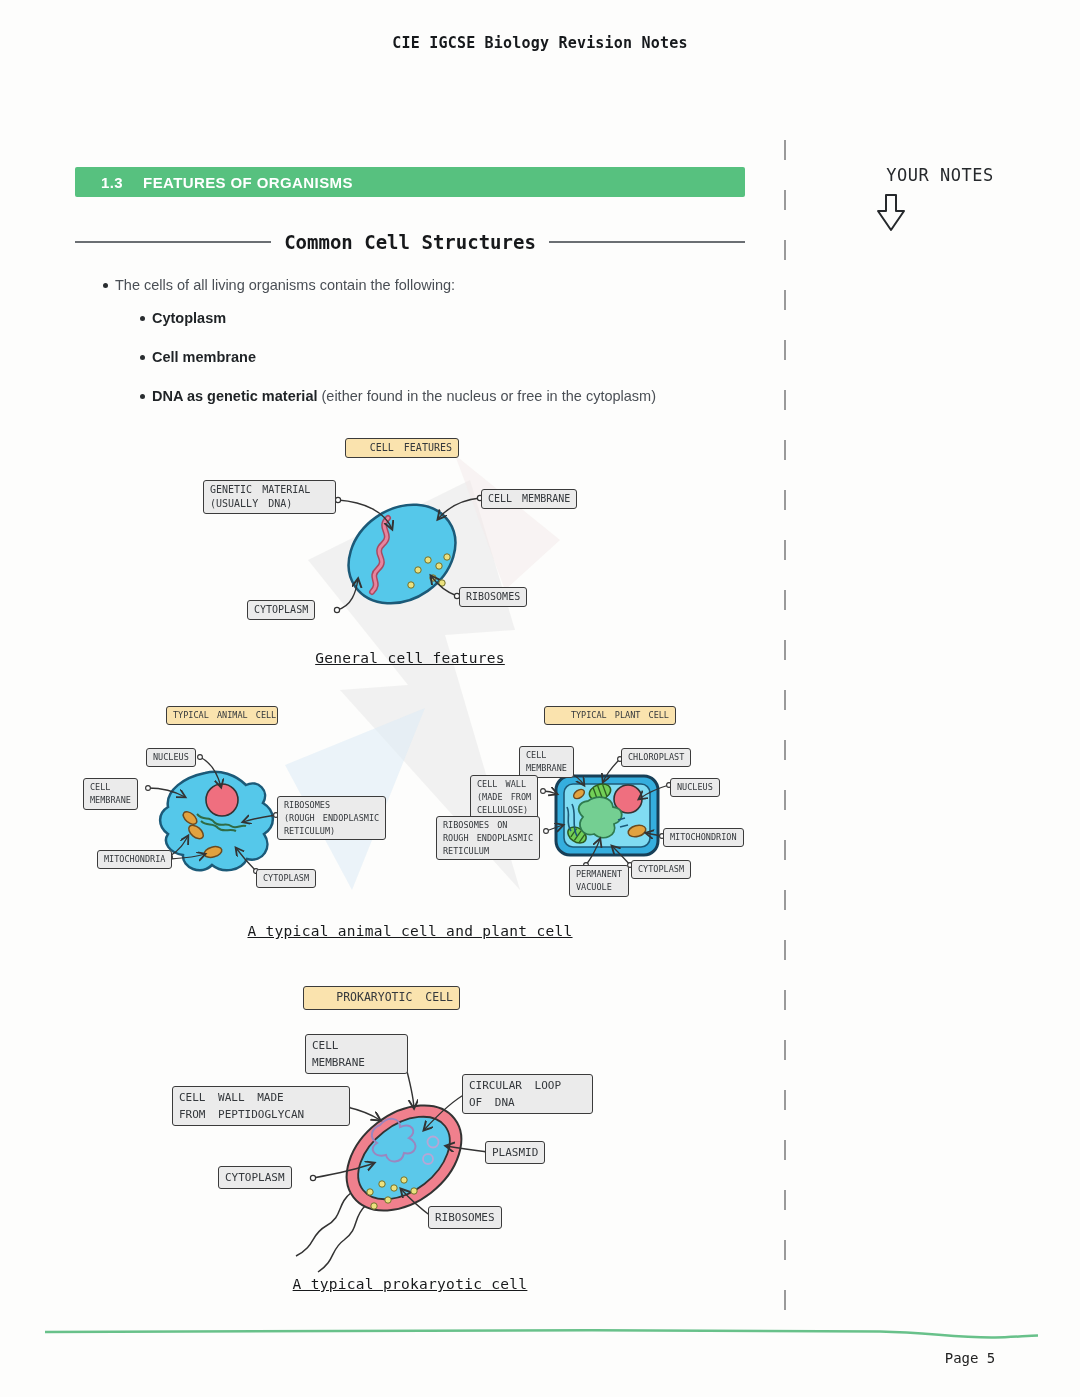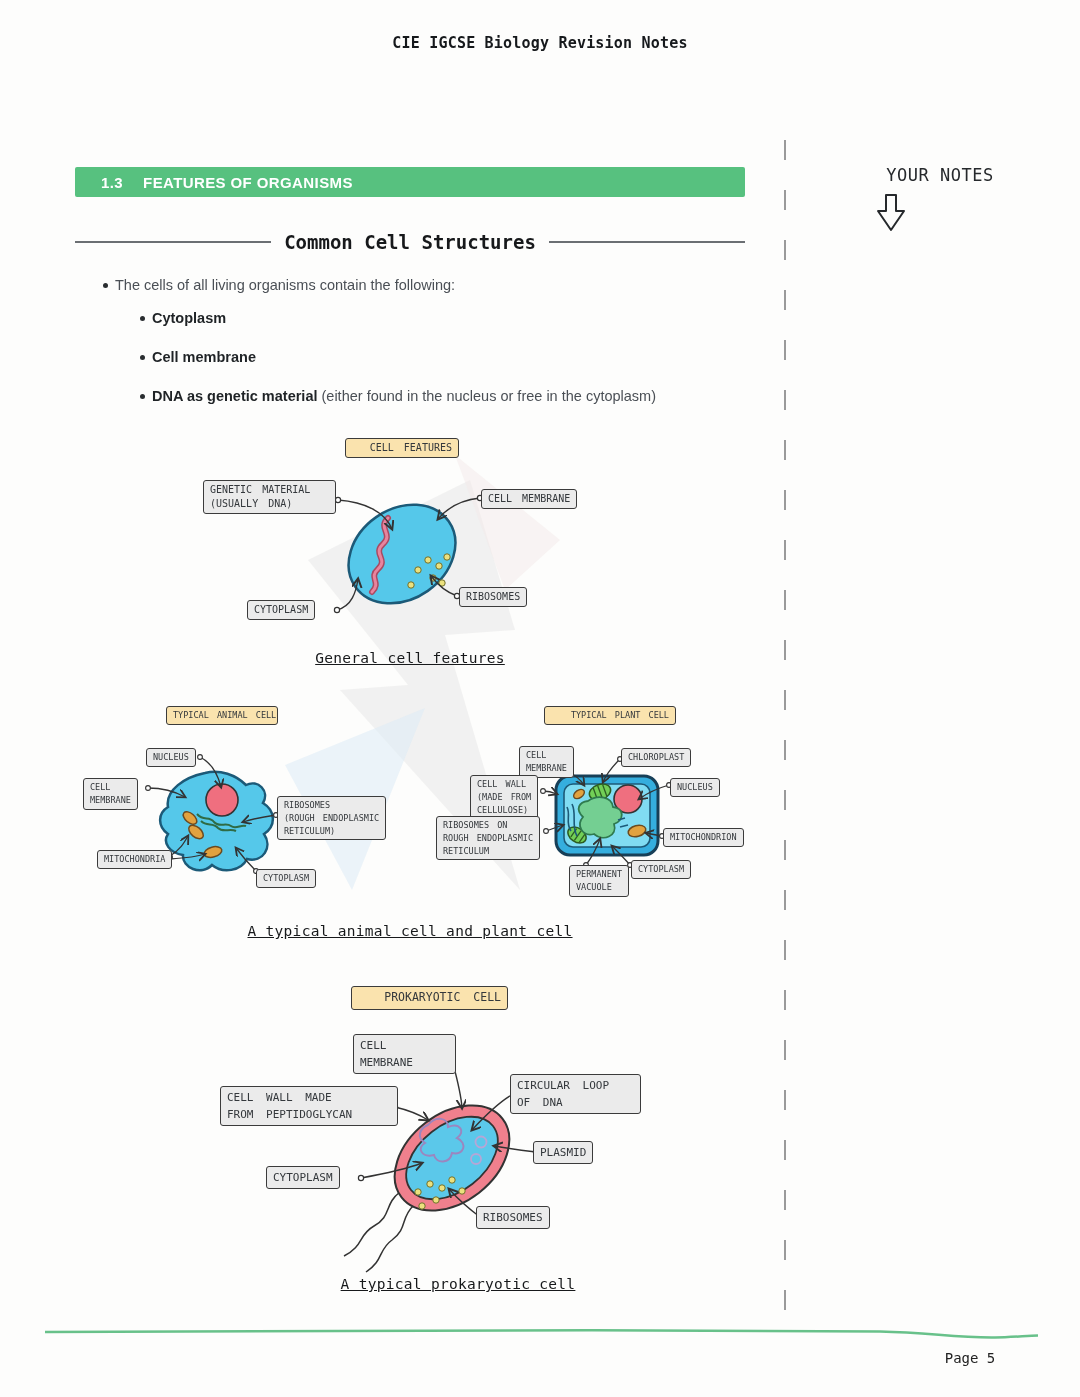--- a/index.html
+++ b/index.html
@@ -303,21 +303,21 @@
     <div class="tag fz85" style="left:541px; top:170px;margin-left:28px;">
       <div>PERMANENT</div>
       <div>VACUOLE</div>
     </div>
     <div class="tag fz85" style="left:631px; top:165px;">
       <span>CYTOPLASM</span>
     </div>
     <div class="caption" style="left:180px; top:228px; width:460px;">A typical animal cell and plant cell</div>
   </div>
 
-  <div class="diag" style="top:960px; height:350px;margin-left:48px;">
+  <div class="diag" style="top:960px; height:350px;">
     <svg class="art" width="780" height="350">
       <defs>
         <marker id="arrC" markerWidth="9" markerHeight="9" refX="6" refY="3.5" orient="auto">
           <path d="M0,0 L6.5,3.5 L0,7" fill="none" stroke="#333" stroke-width="1.4"></path>
         </marker>
       </defs>
       <g fill="none" stroke="#333" stroke-width="1.5">
         <path d="M352,232 C336,244 344,256 326,266 C310,275 316,286 296,296"></path>
         <path d="M366,245 C352,258 360,268 344,280 C330,290 336,300 318,312"></path>
       </g>

